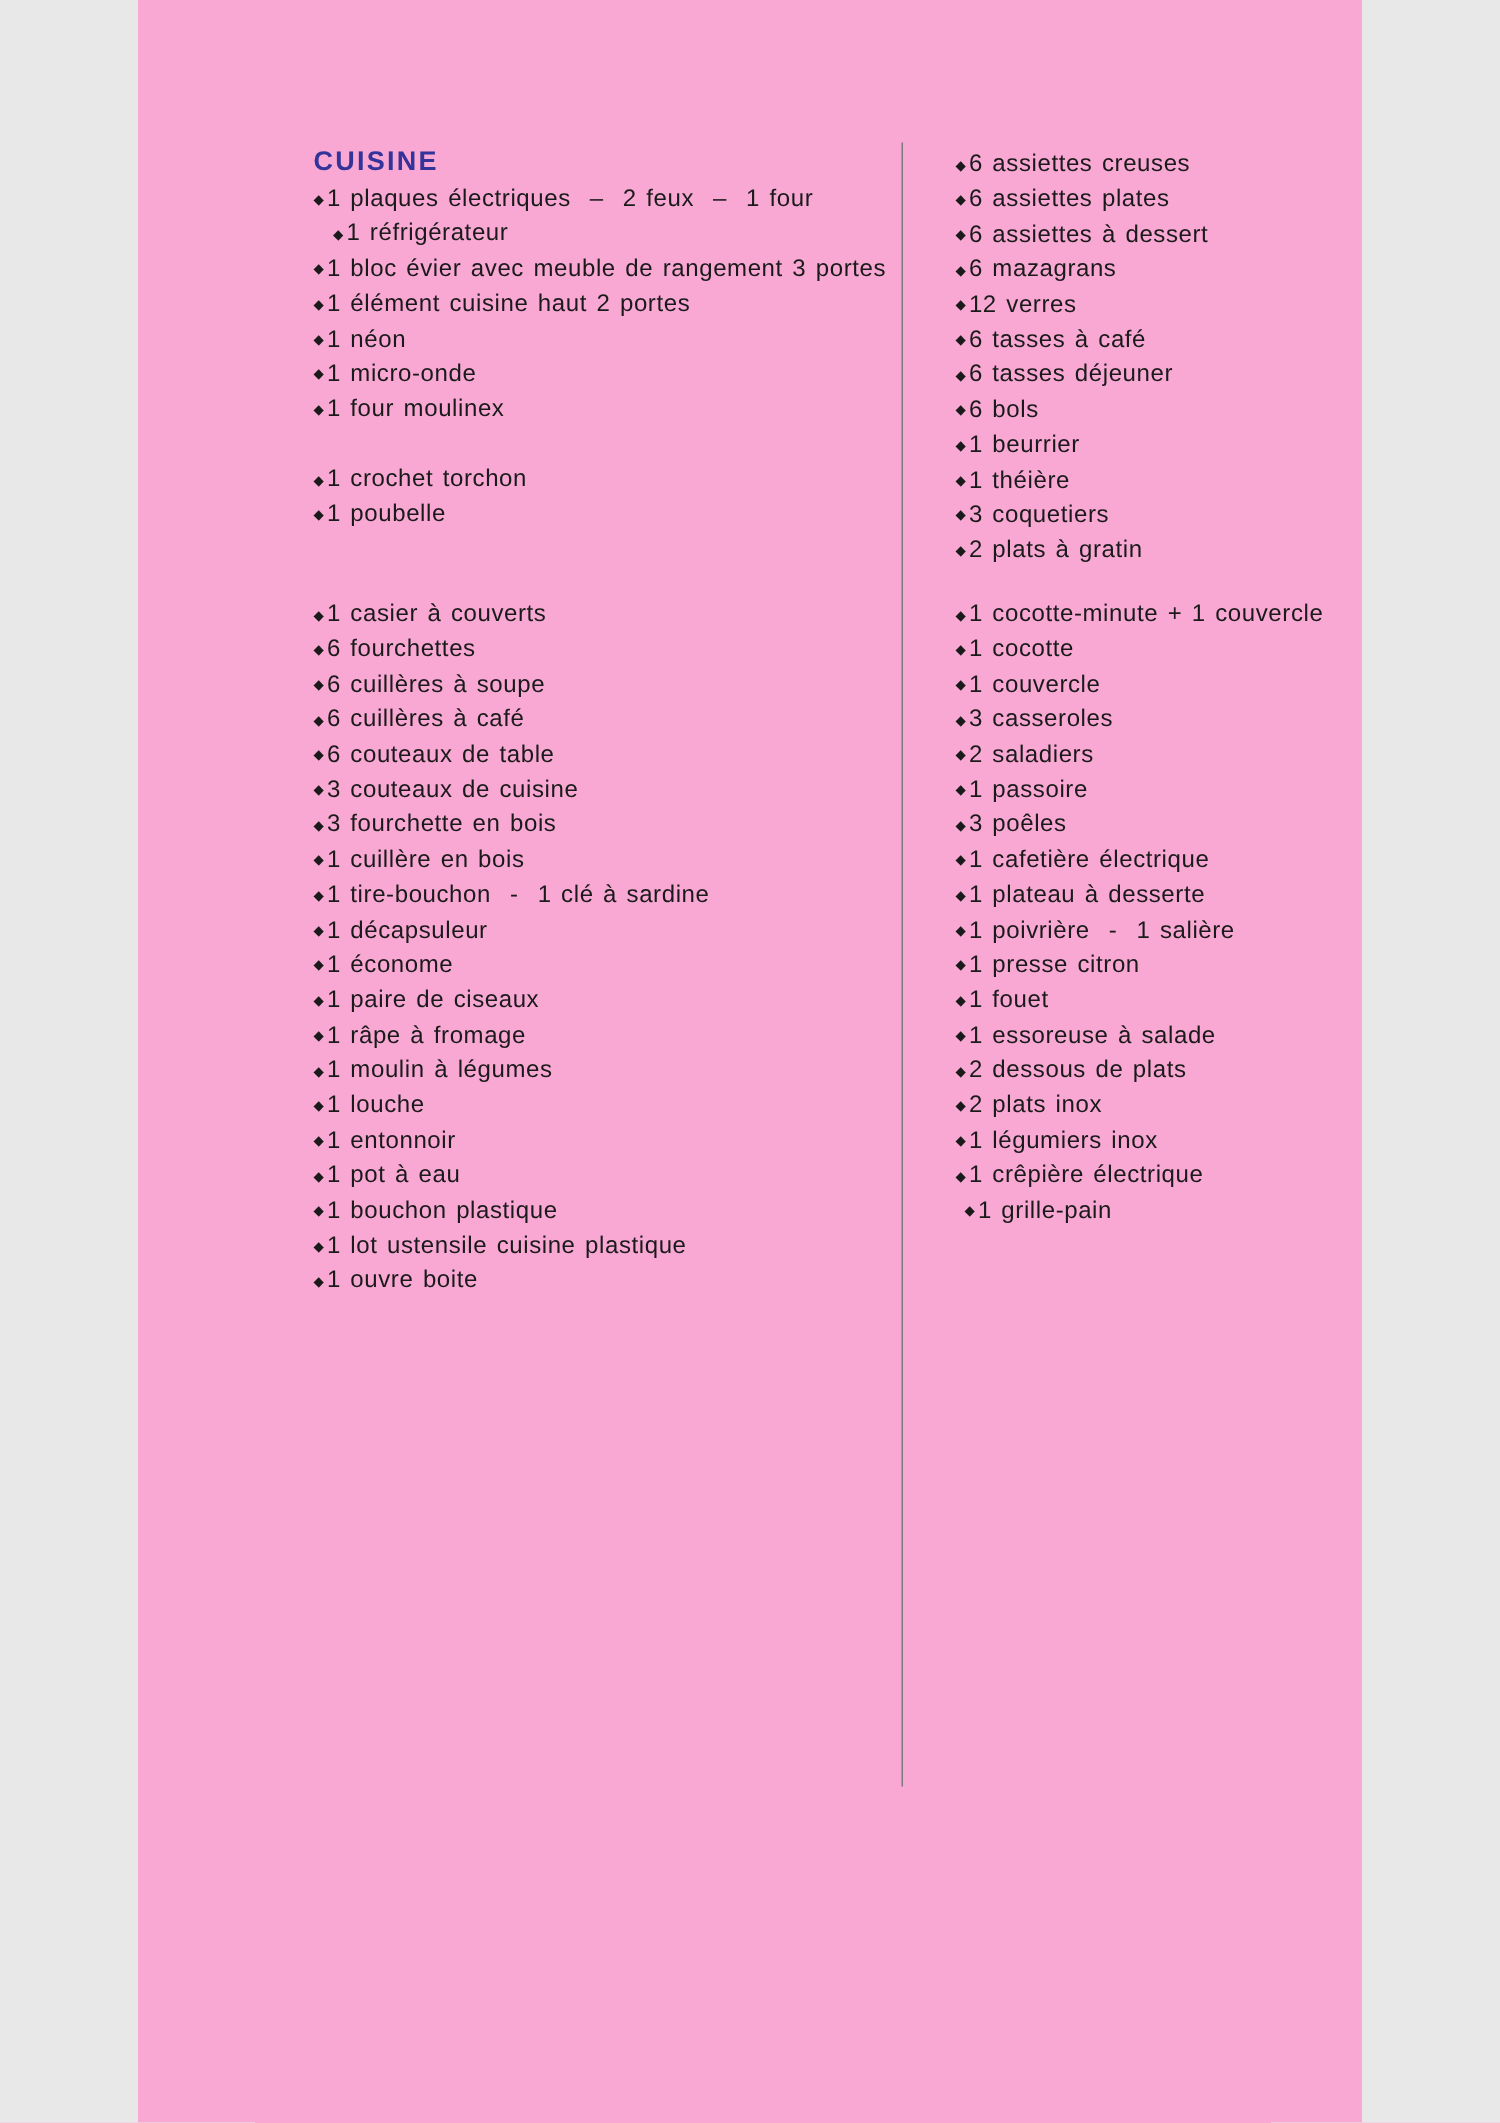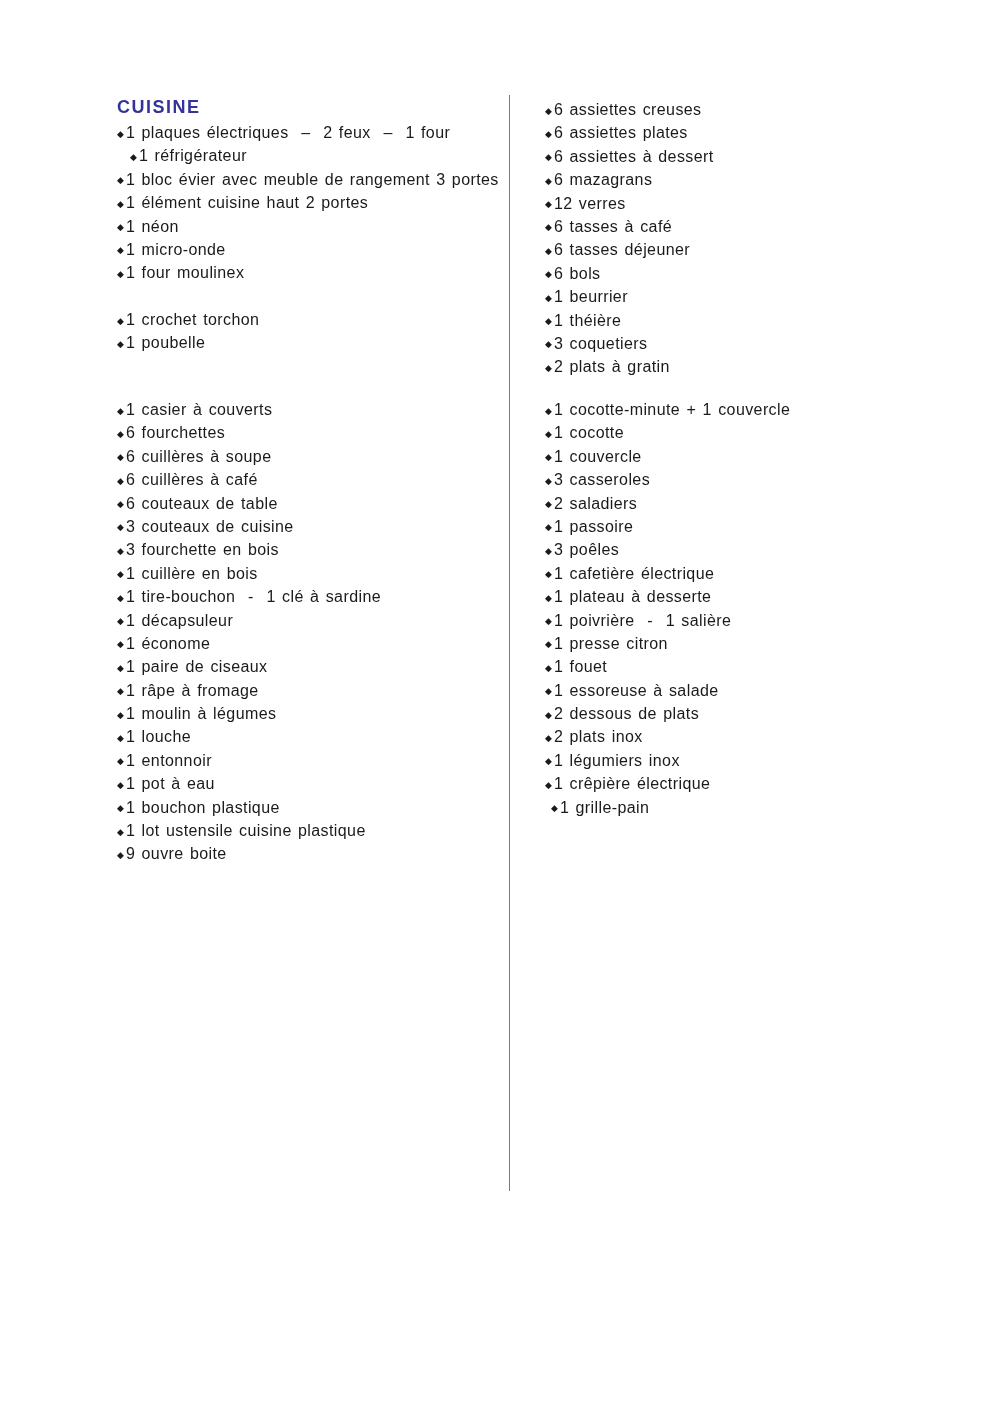--- a/index.html
+++ b/index.html
@@ -2,24 +2,24 @@
 <html><head>
 <meta charset="utf-8">
 <style>
   html, body {
     margin: 0;
     padding: 0;
     background: #e8e8e8;
   }
   .page {
     position: relative;
-    width: 1000px;
+    width: 816px;
     height: 1415px;
     margin: 0 auto;
-    background: #ffffff;
+    background: #f9a8d4;
     overflow: hidden;
     font-family: "Liberation Sans", sans-serif;
     color: #1a1a1a;
   }
   .doc-title {
     position: absolute;
     left: 117px;
     top: 96px;
     font-size: 18px;
     font-weight: 700;
@@ -97,21 +97,21 @@
       <div class="line" style="color: rgb(26, 26, 26);"><span class="bullet">◆</span><span class="txt">1 décapsuleur</span></div>
       <div class="line" style="color: rgb(26, 26, 26);"><span class="bullet">◆</span><span class="txt">1 économe</span></div>
       <div class="line" style="color: rgb(26, 26, 26);"><span class="bullet">◆</span><span class="txt">1 paire de ciseaux</span></div>
       <div class="line" style="color: rgb(26, 26, 26);"><span class="bullet">◆</span><span class="txt">1 râpe à fromage</span></div>
       <div class="line" style="color: rgb(26, 26, 26);"><span class="bullet">◆</span><span class="txt">1 moulin à légumes</span></div>
       <div class="line" style="color: rgb(26, 26, 26);"><span class="bullet">◆</span><span class="txt">1 louche</span></div>
       <div class="line" style="color: rgb(26, 26, 26);"><span class="bullet">◆</span><span class="txt">1 entonnoir</span></div>
       <div class="line" style="color: rgb(26, 26, 26);"><span class="bullet">◆</span><span class="txt">1 pot à eau</span></div>
       <div class="line" style="color: rgb(26, 26, 26);"><span class="bullet">◆</span><span class="txt">1 bouchon plastique</span></div>
       <div class="line" style="color: rgb(26, 26, 26);"><span class="bullet">◆</span><span class="txt">1 lot ustensile cuisine plastique</span></div>
-      <div class="line" style="color: rgb(26, 26, 26);"><span class="bullet">◆</span><span class="txt">9 ouvre boite</span></div>
+      <div class="line" style="color: rgb(26, 26, 26);"><span class="bullet">◆</span><span class="txt">1 ouvre boite</span></div>
     </div>
 
   <div class="list-group" id="group-dishes">
       <div class="line" style="color: rgb(26, 26, 26);"><span class="bullet">◆</span><span class="txt">6 assiettes creuses</span></div>
       <div class="line" style="color: rgb(26, 26, 26);"><span class="bullet">◆</span><span class="txt">6 assiettes plates</span></div>
       <div class="line" style="color: rgb(26, 26, 26);"><span class="bullet">◆</span><span class="txt">6 assiettes à dessert</span></div>
       <div class="line" style="color: rgb(26, 26, 26);"><span class="bullet">◆</span><span class="txt">6 mazagrans</span></div>
       <div class="line" style="color: rgb(26, 26, 26);"><span class="bullet">◆</span><span class="txt">12 verres</span></div>
       <div class="line" style="color: rgb(26, 26, 26);"><span class="bullet">◆</span><span class="txt">6 tasses à café</span></div>
       <div class="line" style="color: rgb(26, 26, 26);"><span class="bullet">◆</span><span class="txt">6 tasses déjeuner</span></div>

